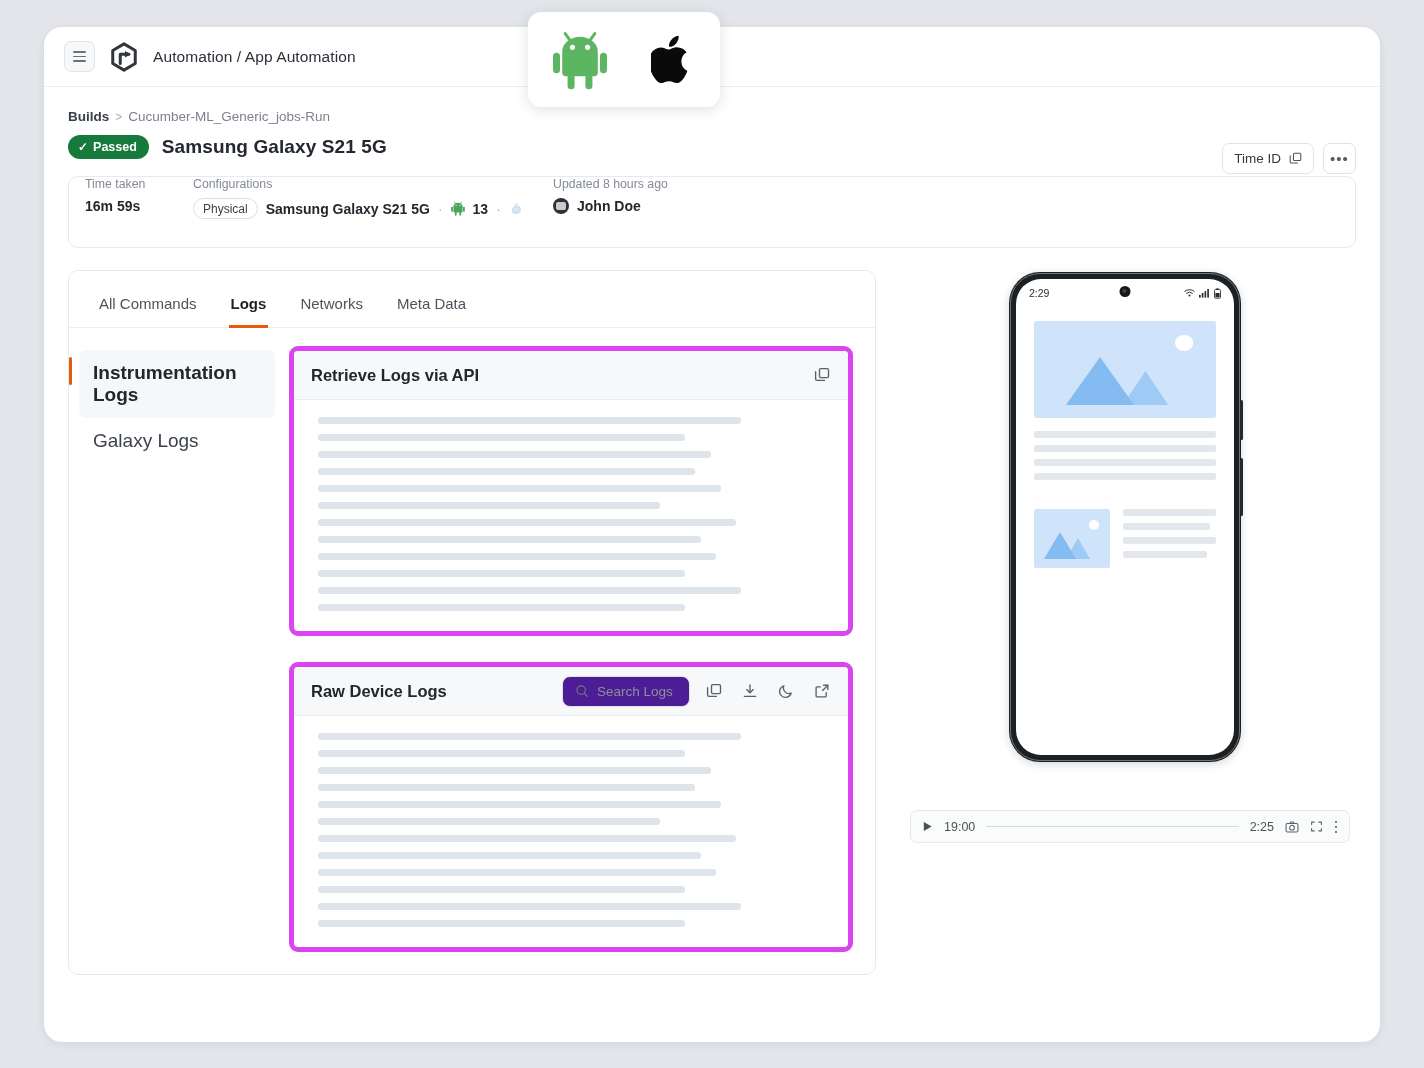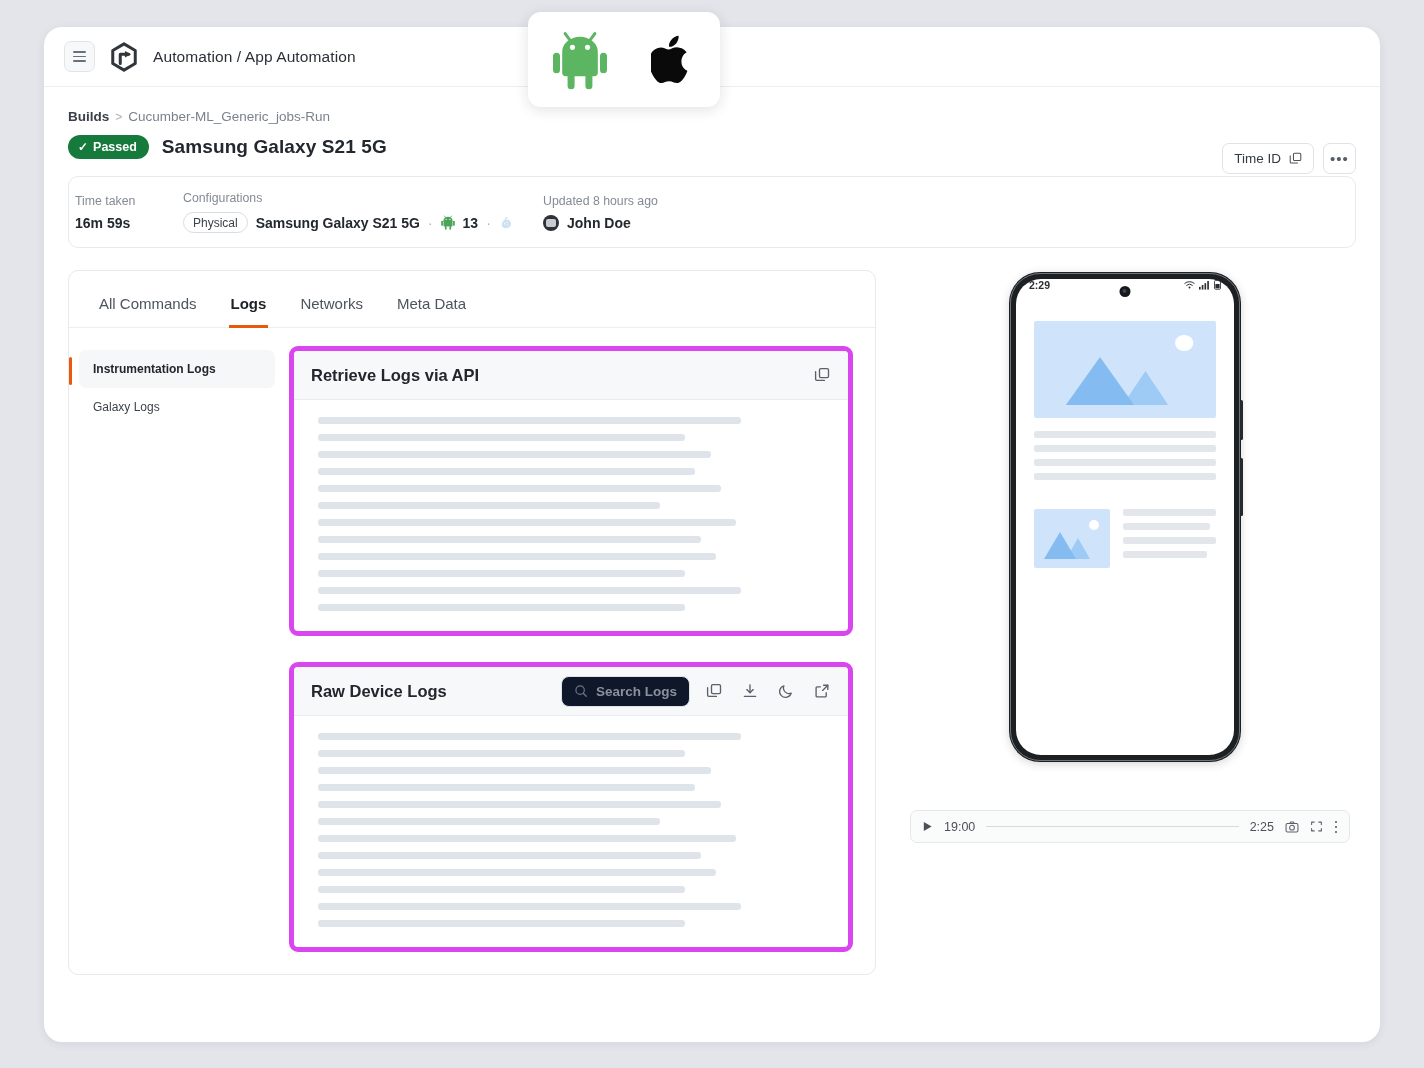--- a/index.html
+++ b/index.html
@@ -79,22 +79,22 @@
   }
   .btn-icon-only {
     width: 33px; height: 31px; border:1px solid #dfe2e6; border-radius:7px;
     background:#fff; display:flex; align-items:center; justify-content:center;
     cursor:pointer; color:#555c66; font-size: 15px; letter-spacing:1px;
   }
   
   .info-card {
     margin-top: 17px;
     border:1px solid #e7e9ed; border-radius: 10px;
-    height: 72px; display:flex; align-items:center;
-    padding: 0 6px;
+    height: 72px; display:flex; 
+    padding: 0 16px;
   }
   .info-col { display:flex; flex-direction:column; gap:7px; }
   .info-label { font-size:12.3px; color:#848b95; }
   .info-value { font-size:14px; color:#23282f; font-weight:700; display:flex; align-items:center; gap:8px; }
   .col-time { width: 108px; }
   .col-cfg { width: 360px; }
   .pill-physical {
     border:1px solid #d9dce1; border-radius:999px; font-size:12px;
     padding: 2.5px 9px; color:#3c424a; font-weight:400;
   }
@@ -119,44 +119,43 @@
     border-bottom: 1px solid #eceef1;
   }
   .tab {
     font-size: 15px; color:#4d545d; padding: 24px 2px 13px 2px;
     cursor:pointer; border-bottom: 3px solid transparent; margin-bottom:-1px;
   }
   .tab.active { color:#1d2127; font-weight:700; border-bottom-color:#e8590c; }
   .panel-body { display:flex; padding: 18px 22px 0 10px; gap: 14px; }
   .side-list { width: 196px; padding-top: 4px; }
   .side-item {
-    font-size: 12px; color:#3d434b; padding: 12px 14px;
+    font-size: 19px; color:#3d434b; padding: 12px 14px;
     border-radius: 7px; cursor:pointer; position:relative;
   }
   .side-item.active {
     background:#f6f7f8; font-weight:700; color:#22272e;
   }
   .side-item.active::before{
     content:""; position:absolute; left:-10px; top:7px;
     width:3px; height:28px; background:#e8590c; border-radius:2px;
   }
   .logs-col { flex:1; display:flex; flex-direction:column; gap: 26px; }
   .log-card { border:5px solid #d946ef; border-radius: 9px; overflow:hidden; background:#fff; }
   .log-head {
     background:#f7f8f9; border-bottom:1px solid #e9ebee;
     height: 49px; display:flex; align-items:center;
     padding: 0 14px 0 17px; gap: 12px;
   }
   .log-title { font-size: 16.5px; color:#22272e; font-weight:700; flex:1; }
   .icon-btn { width:24px; height:24px; display:flex; align-items:center; justify-content:center; cursor:pointer; color:#5a616b; }
   .search-box {
-    height: 31px; border:1px solid #dfe2e6; border-radius:8px; background:#0f172a;
+    height: 31px; border:1px solid #dfe2e6; border-radius:8px; background:#4c1d95;
     display:flex; align-items:center; gap:8px; padding:0 12px; min-width: 128px;
     cursor:text;
-    font-weight:bold;
   }
   .search-box span { font-size:13.5px; color:#8b919a; }
   .log-body { padding: 17px 20px 20px 24px; display:flex; flex-direction:column; gap: 10px; }
   .sk { height: 7px; border-radius: 3px; background:#dfe4ea; }
   
   .panel-right { width: 430px; padding-top: 2px; position:relative; }
   .phone {
     position:relative; width: 232px; height: 490px; margin: 0 auto;
     border-radius: 31px; background: #1d2022;
     padding: 7px;
@@ -167,22 +166,22 @@
     border:1px solid #6f767b; pointer-events:none;
   }
   .phone-screen {
     width:100%; height:100%; background:#fff; border-radius: 25px;
     position:relative; overflow:hidden;
   }
   .phone-btn { position:absolute; right:-2px; width:3px; background:#26292c; border-radius:2px; }
   .btn-vol { top: 128px; height: 40px; }
   .btn-pow { top: 186px; height: 58px; }
   .status-bar {
-    height: 28px; display:flex; align-items:flex-start; justify-content:space-between;
-    padding: 0 13px; font-size: 10.5px; color:#2a2e33; position:relative;font-weight:bold;
+    height: 28px; display:flex; align-items:center; justify-content:space-between;
+    padding: 0 13px; font-size: 10.5px; color:#2a2e33; position:relative;
   }
   .camera-dot {
     position:absolute; left:50%; transform:translateX(-50%); top:7px;
     width:11px; height:11px; border-radius:50%; background:#16181a;
   }
   .camera-dot::after{ content:""; position:absolute; left:3px; top:3px; width:4px;height:4px;border-radius:50%;background:#3b4550;}
   .status-right{ display:flex; align-items:center; gap:4px; }
   .screen-content { padding: 14px 18px; display:flex; flex-direction:column; gap: 13px; }
   .ph-img {
     background:#cfe4fb; border-radius:2px; position:relative; overflow:hidden;

